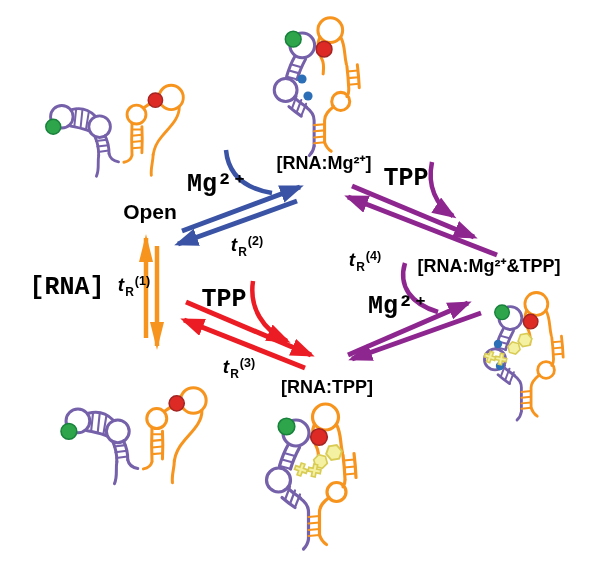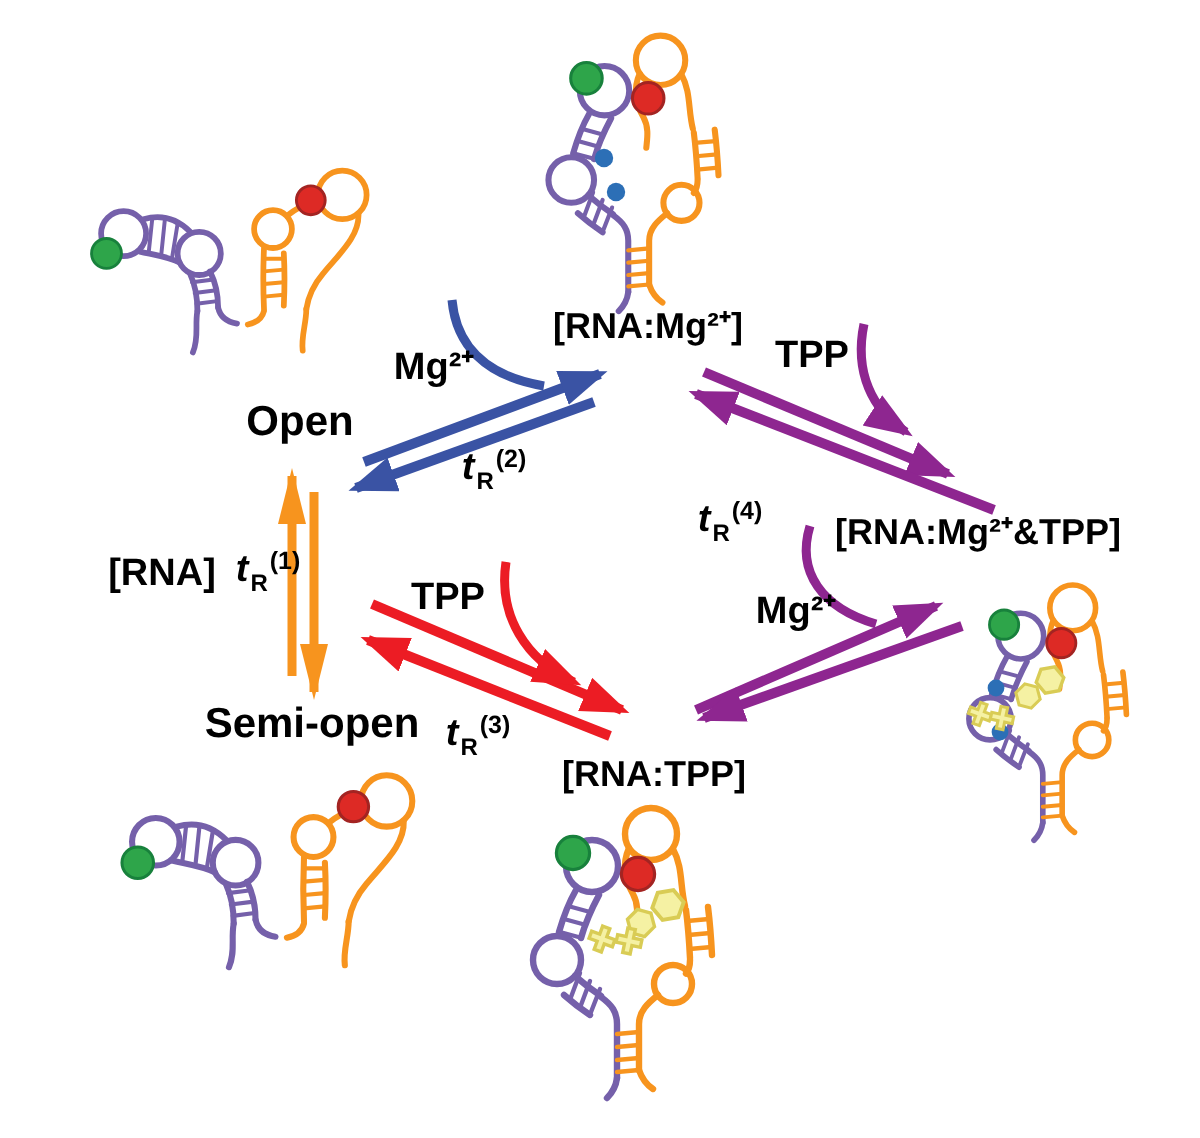--- a/index.html
+++ b/index.html
@@ -7,21 +7,21 @@
     position:relative;width:600px;height:569px;background:#fff;overflow:hidden;
     font-family:"Liberation Sans",sans-serif;color:#000;
   }
   #scheme-svg{position:absolute;left:0;top:0;}
   .lbl{
     position:absolute;transform:translate(-50%,-50%);
     font-weight:bold;white-space:nowrap;line-height:1;color:var(--text,#000);
   }
   .state-big{font-size:21px;}
   .state-bracket{font-size:18px;}
-  .ligand{font-size:19px;}
+  .ligand{font-size:25px;font-family:Liberation Mono, monospace;}
   .rate{font-style:italic;font-size:19px;}
   .rate .rsub{font-style:normal;font-size:12px;vertical-align:-5px;margin-left:1px;}
   .rate .rsup{font-style:normal;font-size:12.5px;vertical-align:6px;margin-left:1px;}
   svg .strand{fill:none;stroke-linecap:round;stroke-linejoin:round;}
 </style>
 </head>
 <body>
 
 <div id="figure">
 
@@ -179,35 +179,34 @@
     <path d="M405,263 C398,286 411,304 438,312" stroke-width="4.5"></path>
   </g>
 
   <g stroke="var(--orange-arrow)" fill="none">
     <path d="M146,338 L146,238" stroke-width="4.5" marker-end="url(#ah-orange)"></path>
     <path d="M157,246 L157,346" stroke-width="4.5" marker-end="url(#ah-orange)"></path>
   </g>
 </svg>
 
   <div class="lbl state-big" style="left:150px;top:211px">Open</div>
-  <div class="lbl state-big" style="left:156px;top:362px">Semi-open</div>
-  <div class="lbl ligand" style="left:81px;top:287px">[RNA]</div>
+  <div class="lbl ligand" style="left:67px;top:287px">[RNA]</div>
   <div class="lbl state-bracket" style="left:324px;top:163px">[RNA:Mg²⁺]</div>
   <div class="lbl state-bracket" style="left:489px;top:266px">[RNA:Mg²⁺&amp;TPP]</div>
   <div class="lbl state-bracket" style="left:327px;top:387px">[RNA:TPP]</div>
 
   <div class="lbl ligand" style="left:217px;top:184px">Mg²⁺</div>
   <div class="lbl ligand" style="left:406px;top:178px">TPP</div>
   <div class="lbl ligand" style="left:224px;top:299px">TPP</div>
   <div class="lbl ligand" style="left:398px;top:306px">Mg²⁺</div>
 
   <div class="lbl rate" style="left:134px;top:286px">
     <span>t</span><span class="rsub">R</span><span class="rsup">(1)</span>
   </div>
-  <div class="lbl rate" style="left:247px;top:235px">
+  <div class="lbl rate" style="left:247px;top:246px">
     <span>t</span><span class="rsub">R</span><span class="rsup">(2)</span>
   </div>
   <div class="lbl rate" style="left:239px;top:368px">
     <span>t</span><span class="rsub">R</span><span class="rsup">(3)</span>
   </div>
   <div class="lbl rate" style="left:365px;top:261px">
     <span>t</span><span class="rsub">R</span><span class="rsup">(4)</span>
   </div>
 
 </div>

